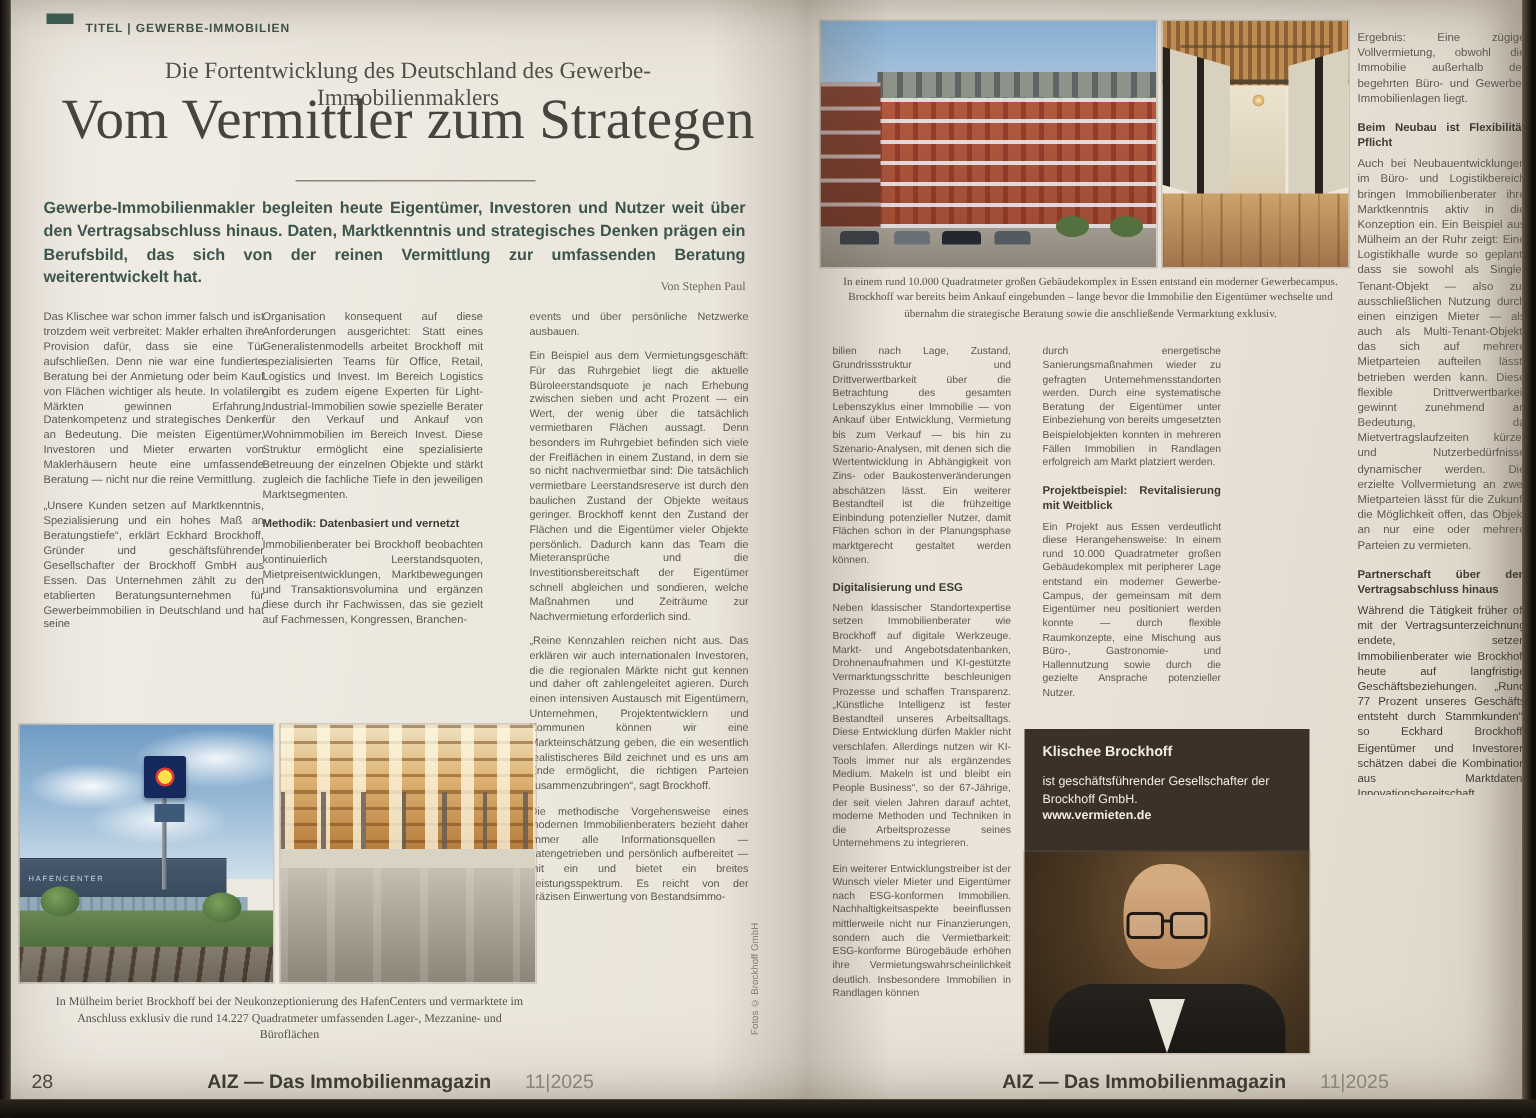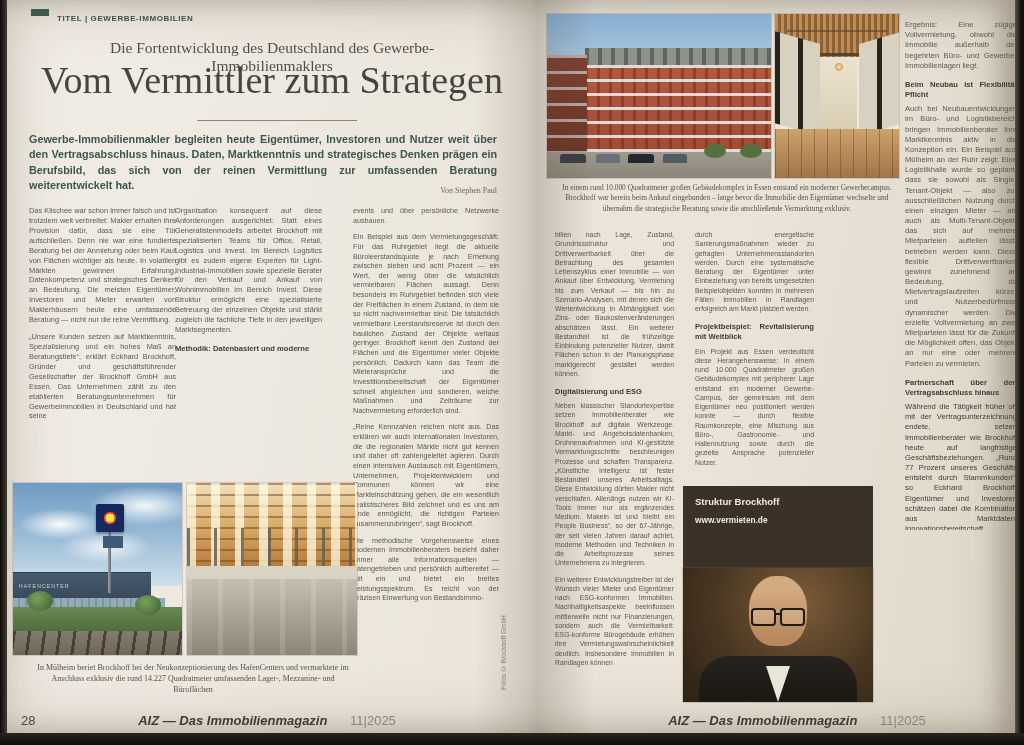--- a/index.html
+++ b/index.html
@@ -39,21 +39,21 @@
   .c-r3{left:898px;top:20px;width:112px;height:510px;font-size:7.6px;}
   .caption{font-family:"Liberation Serif",serif;color:#55524a;text-align:center;line-height:1.4;}
   .cap-left{left:30px;top:662px;width:312px;font-size:8px;}
   .cap-right{left:548px;top:183px;width:344px;font-size:7.4px;}
   .credit-vert{left:493px;top:578px;height:112px;writing-mode:vertical-rl;transform:rotate(180deg);
     font-size:6.5px;color:#8a857a;}
   .footer{top:713px;font-size:13px;color:#4c4840;}
   .pgnum{left:14px;}
   .ft-center-left{left:110px;width:300px;text-align:center;}
   .ft-center-right{left:640px;width:300px;text-align:center;}
-  .ft-title{font-weight:bold;color:#3f3c34;font-style:italic;}
+  .ft-title{font-weight:bold;color:#3f3c34;}
   .ft-issue{color:#8a857a;margin-left:19px;}
   .endmark{color:#3f3c34;}
 
   
   .photo{overflow:hidden;box-shadow:0 0 0 1px rgba(120,110,95,.25);}
   
   .ph-hafen{left:6px;top:483px;width:169px;height:172px;}
   .hf-sky{left:0;top:0;width:100%;height:60%;
     background:
       radial-gradient(ellipse 60px 22px at 28% 40%,rgba(255,255,255,.95),rgba(255,255,255,0) 70%),
@@ -156,21 +156,22 @@
     <div class="abs title-rule"></div>
     <p class="abs lead">Gewerbe-Immobilienmakler begleiten heute Eigentümer, Investoren und Nutzer weit über den Vertragsabschluss hinaus. Daten, Marktkenntnis und strategisches Denken prägen ein Berufsbild, das sich von der reinen Vermittlung zur umfassenden Beratung weiterentwickelt hat.</p>
     <div class="abs byline">Von Stephen Paul</div>
 
     <div class="abs col c-l1">
       <p>Das Klischee war schon immer falsch und ist trotzdem weit verbreitet: Makler erhalten ihre Provision dafür, dass sie eine Tür aufschließen. Denn nie war eine fundierte Beratung bei der Anmietung oder beim Kauf von Flächen wichtiger als heute. In volatilen Märkten gewinnen Erfahrung, Datenkompetenz und strategisches Denken an Bedeutung. Die meisten Eigentümer, Investoren und Mieter erwarten von Maklerhäusern heute eine umfassende Beratung — nicht nur die reine Vermittlung.</p>
       <p>„Unsere Kunden setzen auf Marktkenntnis, Spezialisierung und ein hohes Maß an Beratungstiefe“, erklärt Eckhard Brockhoff, Gründer und geschäftsführender Gesellschafter der Brockhoff GmbH aus Essen. Das Unternehmen zählt zu den etablierten Beratungsunternehmen für Gewerbeimmobilien in Deutschland und hat seine</p>
     </div>
     <div class="abs col c-l2">
       <p>Organisation konsequent auf diese Anforderungen ausgerichtet: Statt eines Generalistenmodells arbeitet Brockhoff mit spezialisierten Teams für Office, Retail, Logistics und Invest. Im Bereich Logistics gibt es zudem eigene Experten für Light-Industrial-Immobilien sowie spezielle Berater für den Verkauf und Ankauf von Wohnimmobilien im Bereich Invest. Diese Struktur ermöglicht eine spezialisierte Betreuung der einzelnen Objekte und stärkt zugleich die fachliche Tiefe in den jeweiligen Marktsegmenten.</p>
-      <h3>Methodik: Datenbasiert und moderne</h3>
+      <h3>Methodik: Datenbasiert und vernetzt</h3>
+      <p>Immobilienberater bei Brockhoff beobachten kontinuierlich Leerstandsquoten, Mietpreisentwicklungen, Marktbewegungen und Transaktionsvolumina und ergänzen diese durch ihr Fachwissen, das sie gezielt auf Fachmessen, Kongressen, Branchen-</p>
     </div>
     <div class="abs col c-l3">
       <p>events und über persönliche Netzwerke ausbauen.</p>
       <p>Ein Beispiel aus dem Vermietungsgeschäft: Für das Ruhrgebiet liegt die aktuelle Büroleerstandsquote je nach Erhebung zwischen sieben und acht Prozent — ein Wert, der wenig über die tatsächlich vermietbaren Flächen aussagt. Denn besonders im Ruhrgebiet befinden sich viele der Freiflächen in einem Zustand, in dem sie so nicht nachvermietbar sind: Die tatsächlich vermietbare Leerstandsreserve ist durch den baulichen Zustand der Objekte weitaus geringer. Brockhoff kennt den Zustand der Flächen und die Eigentümer vieler Objekte persönlich. Dadurch kann das Team die Mieteransprüche und die Investitionsbereitschaft der Eigentümer schnell abgleichen und sondieren, welche Maßnahmen und Zeiträume zur Nachvermietung erforderlich sind.</p>
       <p>„Reine Kennzahlen reichen nicht aus. Das erklären wir auch internationalen Investoren, die die regionalen Märkte nicht gut kennen und daher oft zahlengeleitet agieren. Durch einen intensiven Austausch mit Eigentümern, Unternehmen, Projektentwicklern und Kommunen können wir eine Markteinschätzung geben, die ein wesentlich realistischeres Bild zeichnet und es uns am Ende ermöglicht, die richtigen Parteien zusammenzubringen“, sagt Brockhoff.</p>
       <p>Die methodische Vorgehensweise eines modernen Immobilienberaters bezieht daher immer alle Informationsquellen — datengetrieben und persönlich aufbereitet — mit ein und bietet ein breites Leistungsspektrum. Es reicht von der präzisen Einwertung von Bestandsimmo-</p>
     </div>
 
     <figure class="abs photo ph-hafen" style="margin:0">
       <div class="abs hf-sky"></div>
@@ -248,21 +249,22 @@
     </div>
     <div class="abs col c-r3">
       <p>Ergebnis: Eine zügige Vollvermietung, obwohl die Immobilie außerhalb der begehrten Büro- und Gewerbe-Immobilienlagen liegt.</p>
       <h3>Beim Neubau ist Flexibilität Pflicht</h3>
       <p>Auch bei Neubauentwicklungen im Büro- und Logistikbereich bringen Immobilienberater ihre Marktkenntnis aktiv in die Konzeption ein. Ein Beispiel aus Mülheim an der Ruhr zeigt: Eine Logistikhalle wurde so geplant, dass sie sowohl als Single-Tenant-Objekt — also zur ausschließlichen Nutzung durch einen einzigen Mieter — als auch als Multi-Tenant-Objekt, das sich auf mehrere Mietparteien aufteilen lässt, betrieben werden kann. Diese flexible Drittverwertbarkeit gewinnt zunehmend an Bedeutung, da Mietvertragslaufzeiten kürzer und Nutzerbedürfnisse dynamischer werden. Die erzielte Vollvermietung an zwei Mietparteien lässt für die Zukunft die Möglichkeit offen, das Objekt an nur eine oder mehrere Parteien zu vermieten.</p>
       <h3>Partnerschaft über den Vertragsabschluss hinaus</h3>
       <p class="endmark">Während die Tätigkeit früher oft mit der Vertragsunterzeichnung endete, setzen Immobilienberater wie Brockhoff heute auf langfristige Geschäftsbeziehungen. „Rund 77 Prozent unseres Geschäfts entsteht durch Stammkunden“, so Eckhard Brockhoff. Eigentümer und Investoren schätzen dabei die Kombination aus Marktdaten, Innovationsbereitschaft, fachlicher Beratungstiefe und einem über viele Jahre gewachsenen Netzwerks. ■</p>
     </div>
 
     <div class="abs profile-box">
-      <p class="profile-name">Struktur Brockhoff</p>
+      <p class="profile-name">Klischee Brockhoff</p>
+      <p class="profile-desc">ist geschäftsführender Gesellschafter der Brockhoff GmbH.</p>
       <p class="profile-desc profile-url">www.vermieten.de</p>
     </div>
     <figure class="abs photo profile-photo" style="margin:0">
       <div class="abs pp-shoulders"></div>
       <div class="abs pp-shirt"></div>
       <div class="abs pp-head"></div>
       <div class="abs pp-glasses">
         <span class="pp-lens" style="left:2px"></span>
         <span class="pp-lens" style="right:2px"></span>
         <span class="pp-bridge"></span>

